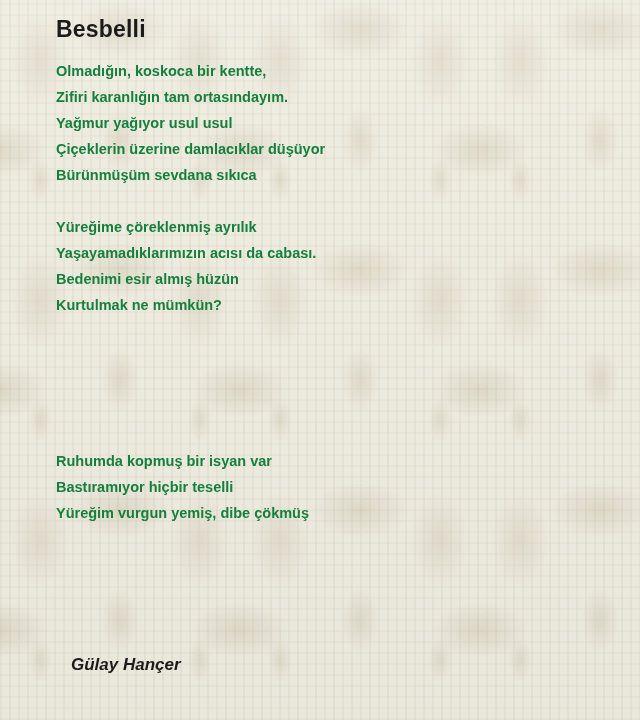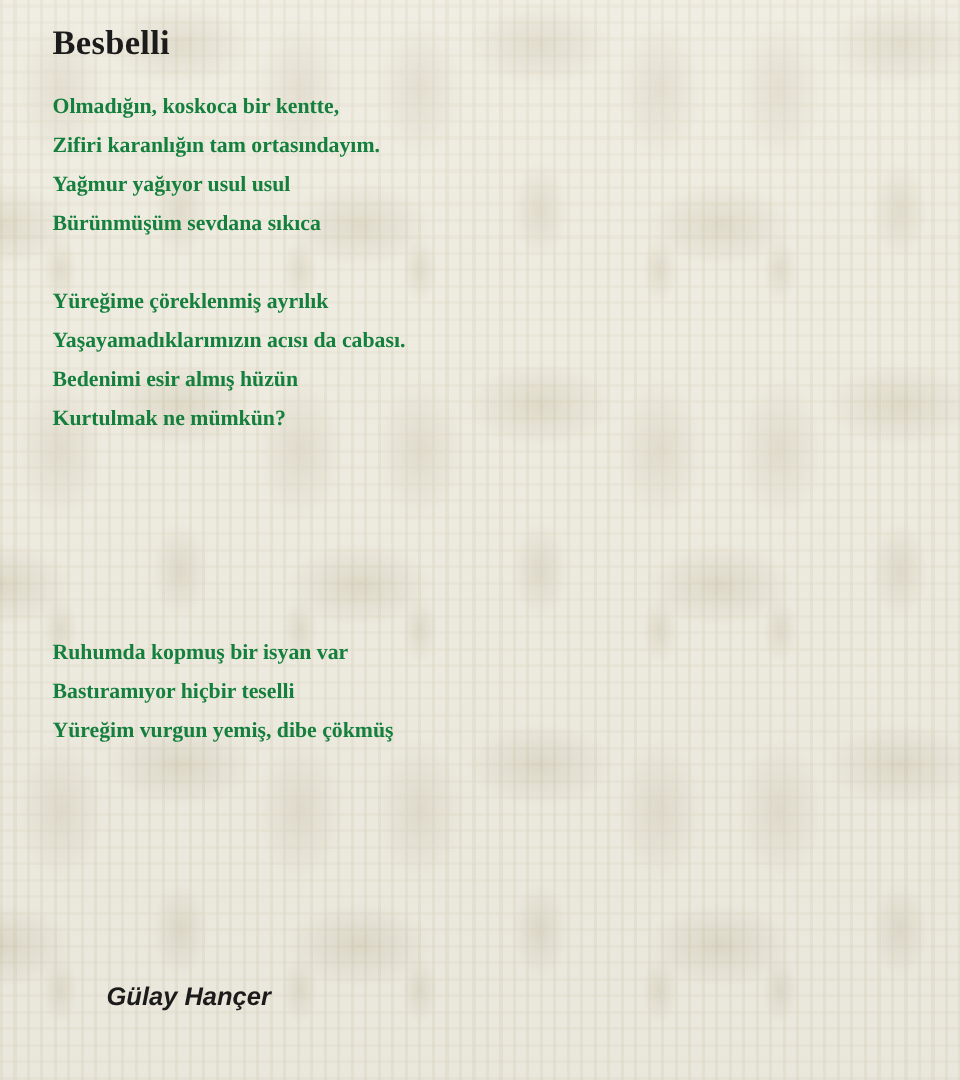--- a/index.html
+++ b/index.html
@@ -51,22 +51,21 @@
   }
   #bg-vignette {
     position: absolute;
     inset: 0;
     background: linear-gradient(180deg, rgba(255,255,255,0.10) 0%, rgba(255,255,255,0.0) 25%, rgba(0,0,0,0.02) 100%);
   }
 
   #content {
     position: relative;
     z-index: 2;
-    padding: 14px 40px 0 35px;
-    font-family: Liberation Serif, serif;
+    padding: 14px 40px 0 56px;
   }
 
   #poem-title {
     font-size: 23px;
     font-weight: bold;
     color: #1b1b1b;
     letter-spacing: 0.2px;
     margin: 0 0 14px 0;
     line-height: 30px;
   }
@@ -102,20 +101,21 @@
   <div id="bg-damask"></div>
   <div id="bg-damask-2"></div>
   <div id="bg-vignette"></div>
 
   <div id="content">
     <h1 id="poem-title">Besbelli</h1>
     <div id="poem-body">
         <div class="poem-line">Olmadığın, koskoca bir kentte,</div>
         <div class="poem-line">Zifiri karanlığın tam ortasındayım.</div>
         <div class="poem-line">Yağmur yağıyor usul usul</div>
+        <div class="poem-line">Çiçeklerin üzerine damlacıklar düşüyor</div>
         <div class="poem-line">Bürünmüşüm sevdana sıkıca</div>
         <div class="poem-line blank"></div>
         <div class="poem-line">Yüreğime çöreklenmiş ayrılık</div>
         <div class="poem-line">Yaşayamadıklarımızın acısı da cabası.</div>
         <div class="poem-line">Bedenimi esir almış hüzün</div>
         <div class="poem-line">Kurtulmak ne mümkün?</div>
         <div class="poem-line blank"></div>
         <div class="poem-line blank"></div>
         <div class="poem-line blank"></div>
         <div class="poem-line blank"></div>

